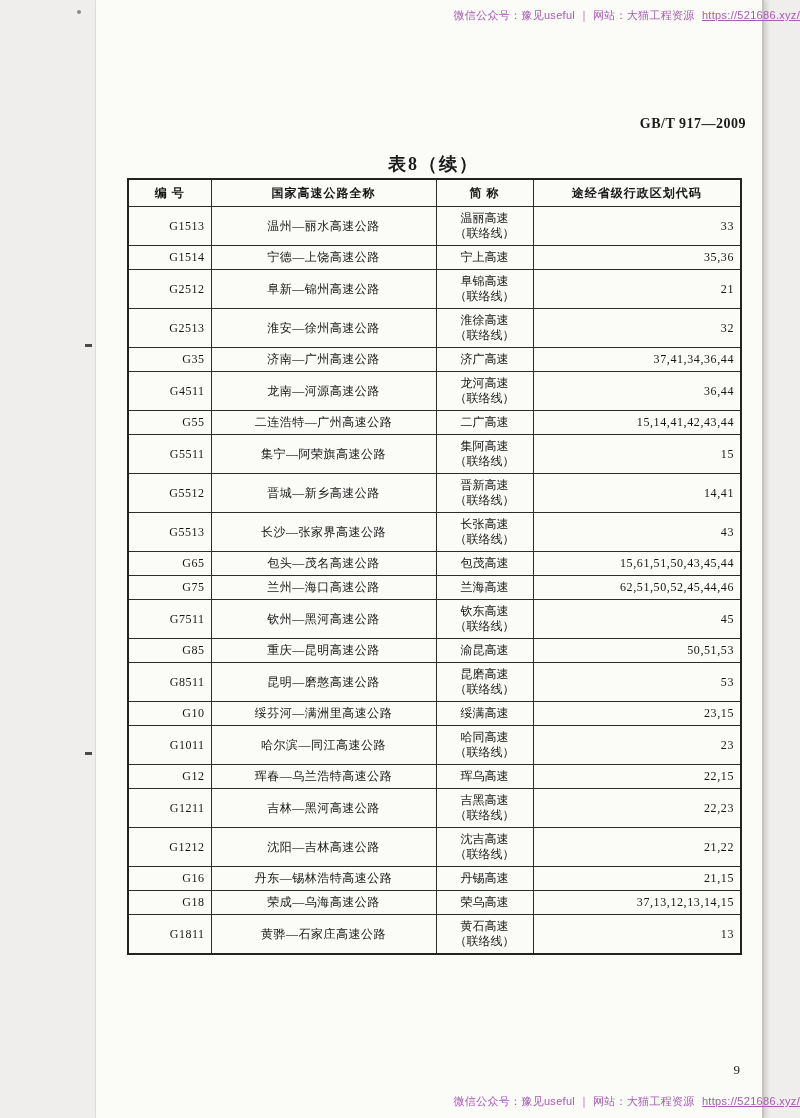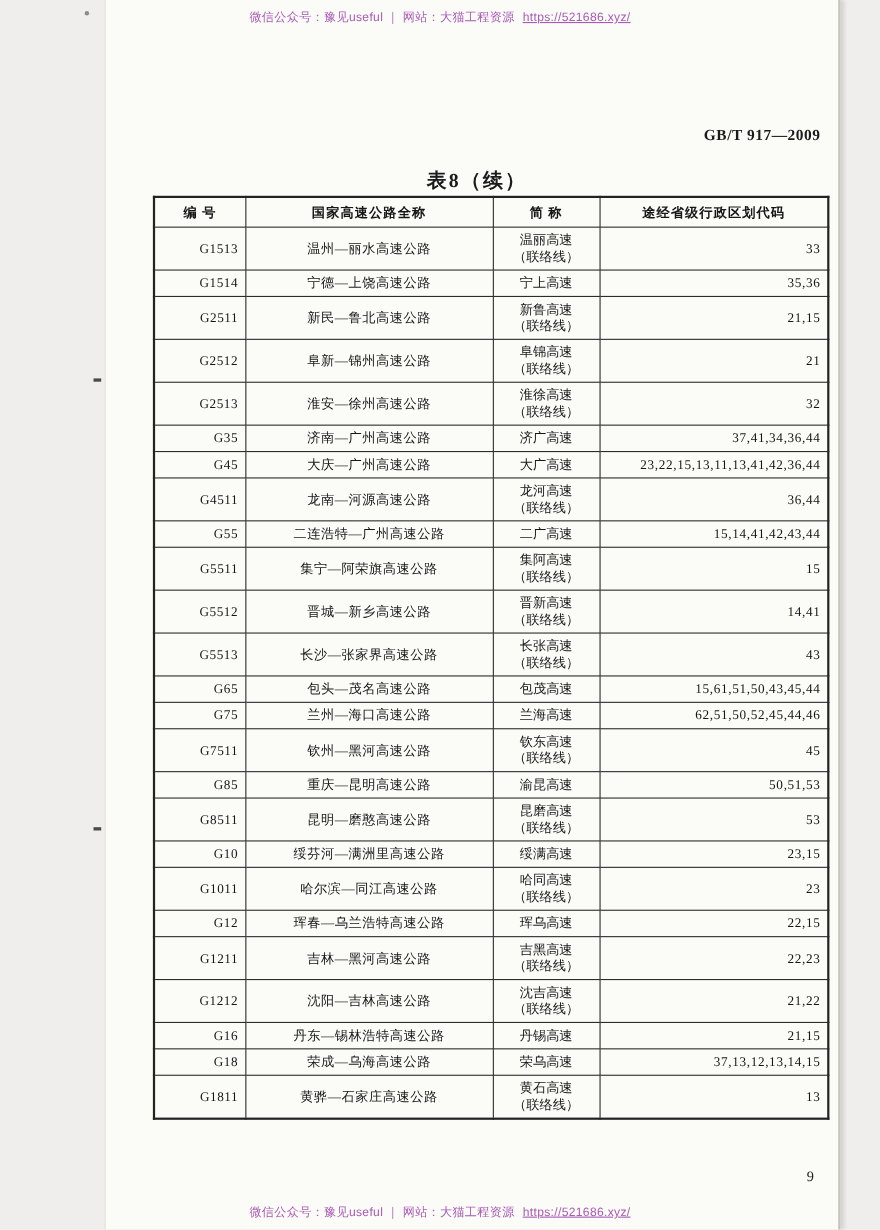--- a/index.html
+++ b/index.html
@@ -10,41 +10,40 @@
     color:#1b1b1b;
   }
   .page{
     position:absolute;left:95px;top:0;width:666px;height:1118px;
     background:#fbfbf8;
     border-left:1px solid #dedbd5;
     border-right:2px solid #c7c4bd;
     box-shadow:3px 0 4px rgba(0,0,0,0.12);
   }
   .watermark{
-    position:absolute;left:0;width:800px;text-align:center;
+    position:absolute;left:0;width:800px;text-align:right;
     font-family:"Liberation Sans","DejaVu Sans",sans-serif;
     font-size:11px;color:#a95ab5;letter-spacing:0.3px;white-space:nowrap;
   }
   .watermark-top{top:8px;}
   .watermark-bottom{top:1094px;}
   .watermark .url{text-decoration:underline;margin-left:4px;}
   .doc-number{
     position:absolute;top:116px;left:576px;width:170px;text-align:right;
     font-size:14px;letter-spacing:0.5px;font-weight:bold;
   }
   .table-title{
     position:absolute;top:152px;left:127px;width:613px;text-align:center;
     font-size:18px;font-weight:bold;letter-spacing:2px;
   }
   table.hwy{
     position:absolute;top:178px;left:127px;width:613px;
     border-collapse:collapse;table-layout:fixed;
     font-size:12px;color:#161616;
     border:2px solid #222;
-    margin-left:12px;
   }
   table.hwy th, table.hwy td{
     border:1px solid #2c2c2c;
     padding:4px 6px;
     line-height:1.25;
     vertical-align:middle;
     overflow:hidden;
   }
   table.hwy th{
     font-weight:bold;text-align:center;height:18px;font-size:12px;
@@ -108,29 +107,20 @@
       </tr>
       <tr>
         <td class="col-code">G1514</td>
         <td class="col-name">宁德—上饶高速公路</td>
         <td class="col-abbr">
           <div>宁上高速</div>
         </td>
         <td class="col-prov">35,36</td>
       </tr>
       <tr>
-        <td class="col-code">G2511</td>
-        <td class="col-name">新民—鲁北高速公路</td>
-        <td class="col-abbr">
-          <div>新鲁高速</div>
-          <div>（联络线）</div>
-        </td>
-        <td class="col-prov">21,15</td>
-      </tr>
-      <tr>
         <td class="col-code">G2512</td>
         <td class="col-name">阜新—锦州高速公路</td>
         <td class="col-abbr">
           <div>阜锦高速</div>
           <div>（联络线）</div>
         </td>
         <td class="col-prov">21</td>
       </tr>
       <tr>
         <td class="col-code">G2513</td>
@@ -141,28 +131,20 @@
         </td>
         <td class="col-prov">32</td>
       </tr>
       <tr>
         <td class="col-code">G35</td>
         <td class="col-name">济南—广州高速公路</td>
         <td class="col-abbr">
           <div>济广高速</div>
         </td>
         <td class="col-prov">37,41,34,36,44</td>
-      </tr>
-      <tr>
-        <td class="col-code">G45</td>
-        <td class="col-name">大庆—广州高速公路</td>
-        <td class="col-abbr">
-          <div>大广高速</div>
-        </td>
-        <td class="col-prov">23,22,15,13,11,13,41,42,36,44</td>
       </tr>
       <tr>
         <td class="col-code">G4511</td>
         <td class="col-name">龙南—河源高速公路</td>
         <td class="col-abbr">
           <div>龙河高速</div>
           <div>（联络线）</div>
         </td>
         <td class="col-prov">36,44</td>
       </tr>

